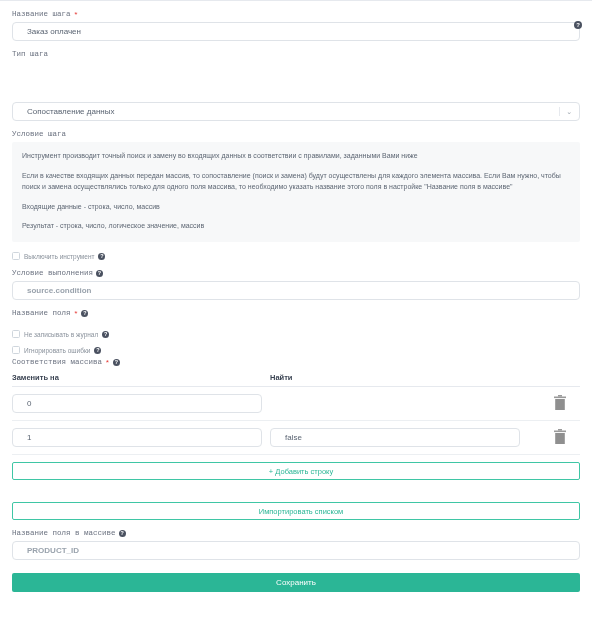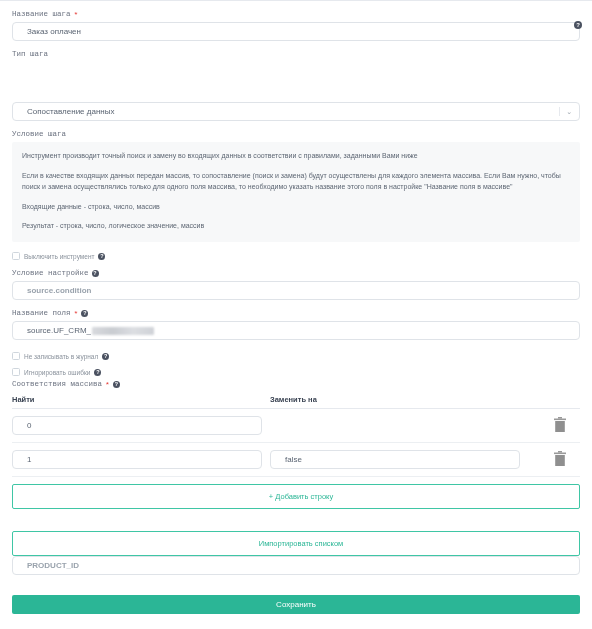--- a/index.html
+++ b/index.html
@@ -146,21 +146,21 @@
   }
   .map-row .input { width: 250px; }
   .trash {
     width: 16px; height: 18px;
     margin-left: auto; margin-right: 12px;
     cursor: pointer;
   }
 
   
   .btn-outline {
-    width: 100%; height: 25px;
+    width: 100%; height: 18px;
     border: 1px solid #3fc6a5;
     border-radius: 2px;
     background: #fff;
     color: #2bb696;
     font-size: 7.5px;
     display:flex; align-items:center; justify-content:center;
     cursor: pointer;
     margin-top: 7px;
     font-family: "Liberation Sans", sans-serif;
     padding-left: 10px;
@@ -168,21 +168,21 @@
   .btn-outline.second { margin-top: 22px; }
 
   .btn-save {
     width: 100%; height: 19px;
     background: #2bb696;
     border: none; border-radius: 2px;
     color: #ffffff;
     font-size: 8px;
     display:flex; align-items:center; justify-content:center;
     cursor:pointer;
-    margin-top: 20px;
+    margin-top: 13px;
     font-family: "Liberation Sans", sans-serif;
   }
 
   .redacted {
     display:inline-block;
     width: 62px; height: 8px;
     margin-left: 1px;
     border-radius: 1px;
     background: linear-gradient(90deg,#d8dade,#c9ccd1,#dcdee2,#cfd2d7);
     filter: blur(1.2px);
@@ -225,33 +225,29 @@
       <p>Результат - строка, число, логическое значение, массив</p>
     </div>
 
     <div class="checkbox-row">
       <div class="cbox"></div>
       <span class="cbox-label">Выключить инструмент</span>
       <span class="help-icon">?</span>
     </div>
 
     <div class="field-label">
-      <span>Условие настройке</span>
+      <span>Условие выполнения</span>
       <span class="help-icon">?</span>
     </div>
     <div class="input placeholder">source.condition</div>
 
     <div class="field-label">
       <span>Название поля</span>
       <span class="req">*</span>
       <span class="help-icon">?</span>
-    </div>
-    <div class="input">
-      <span>source.UF_CRM_</span>
-        <span class="redacted"></span>
     </div>
 
     <div class="checkbox-row" style="margin-top:12px;">
       <div class="cbox"></div>
       <span class="cbox-label">Не записывать в журнал</span>
       <span class="help-icon">?</span>
     </div>
 
     <div class="checkbox-row" style="margin-top:8px;">
       <div class="cbox"></div>
@@ -259,22 +255,22 @@
       <span class="help-icon">?</span>
     </div>
 
     <div class="field-label" style="margin-top:4px;">
       <span>Соответствия массива</span>
       <span class="req">*</span>
       <span class="help-icon">?</span>
     </div>
 
     <div class="map-head">
+      <div class="col col-rep">Заменить на</div>
       <div class="col col-find">Найти</div>
-      <div class="col col-rep">Заменить на</div>
     </div>
 
     <div class="map-row">
       <div class="input">0</div>
       <div class="trash">
         <svg width="16" height="18" viewBox="0 0 16 18">
           <rect x="2" y="1.5" width="12" height="1.6" fill="#9a9a9a"></rect>
           <rect x="6" y="0" width="4" height="1.6" fill="#9a9a9a"></rect>
           <rect x="3.2" y="4" width="9.6" height="11" fill="#8f8f8f"></rect>
         </svg>
@@ -289,18 +285,22 @@
           <rect x="2" y="1.5" width="12" height="1.6" fill="#9a9a9a"></rect>
           <rect x="6" y="0" width="4" height="1.6" fill="#9a9a9a"></rect>
           <rect x="3.2" y="4" width="9.6" height="11" fill="#8f8f8f"></rect>
         </svg>
       </div>
     </div>
 
     <div class="btn-outline">+ Добавить строку</div>
     <div class="btn-outline second">Импортировать списком</div>
 
+    <div class="field-label">
+      <span>Название поля в массиве</span>
+      <span class="help-icon">?</span>
+    </div>
     <div class="input placeholder">PRODUCT_ID</div>
 
     <div class="btn-save">Сохранить</div>
 
   </div>
 </div>
 
 </body></html>

